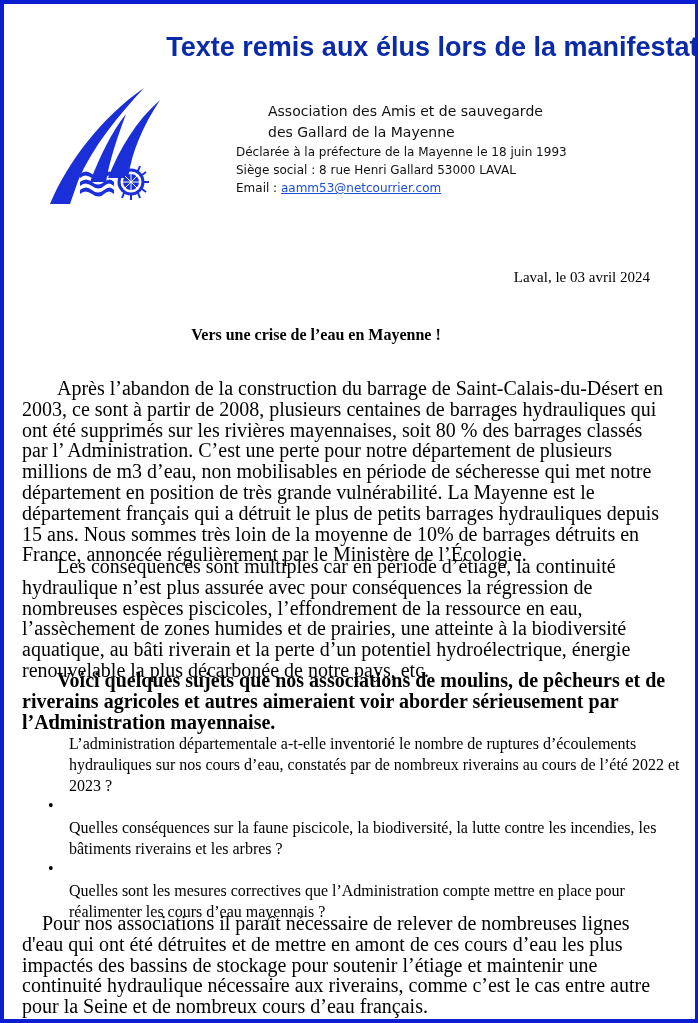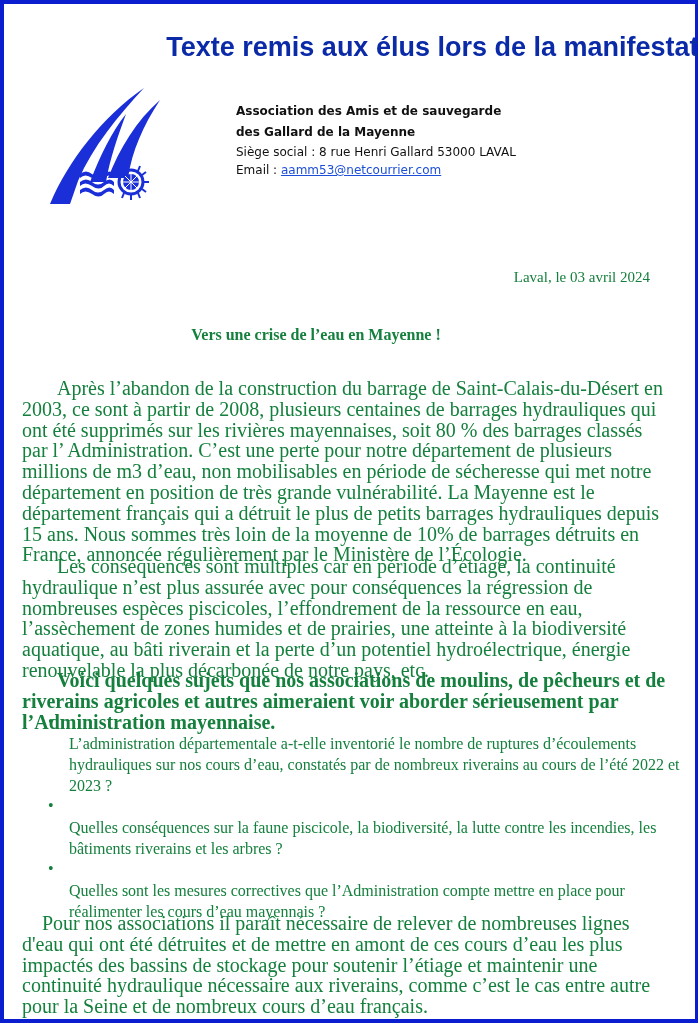--- a/index.html
+++ b/index.html
@@ -4,24 +4,24 @@
 <style>
   html, body { margin:0; padding:0; background:#ffffff; }
   body { width:698px; height:1023px; position:relative; overflow:hidden; }
   .frame { position:absolute; left:0; top:0; width:698px; height:1023px; box-sizing:border-box;
            border:4px solid #0b1ecf; border-right-width:3px; background:#fff; }
   .title { position:absolute; left:0; width:698px; top:32px; text-align:right;
            font-family:"Liberation Sans", sans-serif; font-weight:bold; font-size:27px; color:#0a2aa8;
            letter-spacing:0px;margin-left:41px; }
   .logo { position:absolute; left:48px; top:86px; width:120px; height:120px; }
   .assoc { position:absolute; left:236px; top:101px; font-family:"DejaVu Sans", sans-serif; color:#111; }
-  .assoc .name { font-weight:bold; font-size:12px; line-height:21px; }
+  .assoc .name { font-weight:normal; font-size:14px; line-height:21px;margin-left:32px; }
   .assoc .info { font-size:12px; line-height:18px; }
   .assoc a { color:#1d4ed8; text-decoration:underline; }
-  .serif { font-family:"Liberation Serif", serif; color:#15803d; }
+  .serif { font-family:"Liberation Serif", serif; color:#000000; }
   .date { position:absolute; right:48px; top:269px; font-size:15px; }
   .heading { position:absolute; left:0; width:632px; top:326px; text-align:center; font-weight:bold; font-size:16px; }
   .para { position:absolute; left:22px; width:650px; font-size:20px; line-height:20.8px; }
   .para .indent { display:inline-block; width:35px; }
   .bullets { position:absolute; left:22px; width:660px; top:712px; font-size:16px; line-height:21px; }
   .bullet { position:relative; padding-left:47px; margin-bottom:0; }
   .bullet .dot { position:absolute; left:26px; top:-1px; font-size:16px; }
   .bullet .text { padding-top:21px; display:block; }
 </style>
 </head>
@@ -61,20 +61,21 @@
       <line x1="-7" y1="11" x2="-9" y2="16"></line>
         <line x1="11" y1="-7" x2="15" y2="-10"></line>
       <line x1="7" y1="-11" x2="9" y2="-16"></line>
     </g>
   </g>
 </svg>
 
 <div class="assoc">
   <div class="name">Association des Amis et de sauvegarde</div>
   <div class="name">des Gallard de la Mayenne</div>
+  <div class="info">Déclarée à la préfecture de la Mayenne le 18 juin 1993</div>
   <div class="info">Siège social : 8 rue Henri Gallard 53000 LAVAL</div>
   <div class="info"><span>Email : </span><a>aamm53@netcourrier.com</a></div>
 </div>
 
 <div class="date serif">Laval, le 03 avril 2024</div>
 
 <div class="heading serif">Vers une crise de l’eau en Mayenne !</div>
 
 <div class="para serif" style="top:378px;"><span class="indent"></span><span>Après l’abandon de la construction du barrage de Saint-Calais-du-Désert en 2003, ce sont à partir de 2008, plusieurs centaines de barrages hydrauliques qui ont été supprimés sur les rivières mayennaises, soit 80 % des barrages classés par l’ Administration. C’est une perte pour notre département de plusieurs millions de m3 d’eau, non mobilisables en période de sécheresse qui met notre département en position de très grande vulnérabilité. La Mayenne est le département français qui a détruit le plus de petits barrages hydrauliques depuis 15 ans. Nous sommes très loin de la moyenne de 10% de barrages détruits en France, annoncée régulièrement par le Ministère de l’Écologie.</span></div>
 

